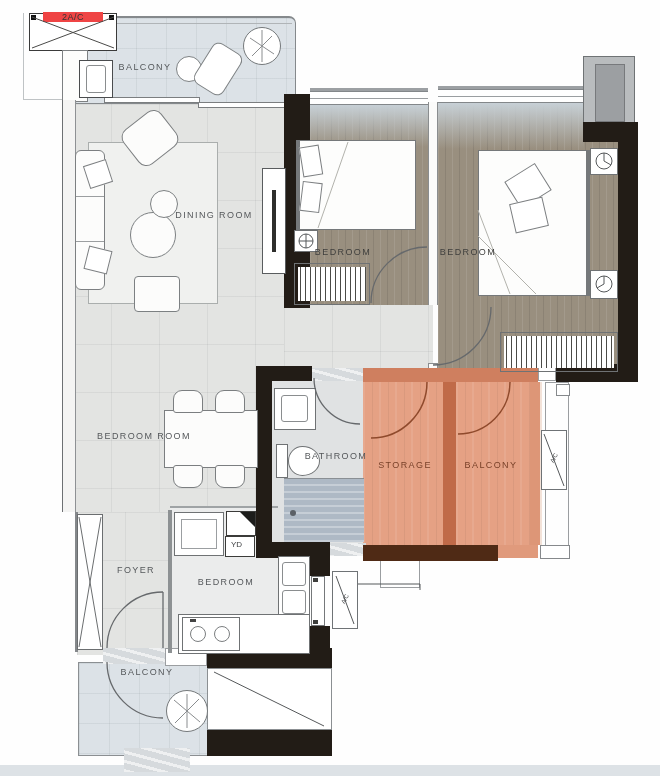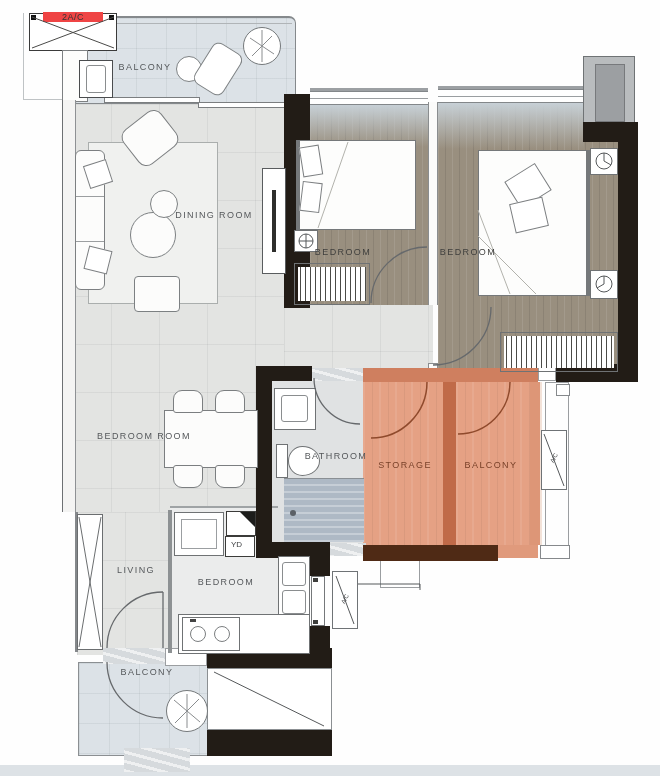--- a/index.html
+++ b/index.html
@@ -159,21 +159,21 @@
   <div class="lbl lbl-orange" style="left:456px;top:460px;width:70px;">BALCONY</div>
   <div class="abs" style="left:380px;top:558px;width:40px;height:30px;background:#fff;border:1px solid #9b9ea1;z-index:2;"></div>
 
   <div class="abs" style="left:545px;top:382px;width:24px;height:173px;background:#fefefe;border:1px solid #9b9ea1;z-index:2;"></div>
   <div class="abs" style="left:556px;top:384px;width:14px;height:12px;background:#fff;border:1px solid #86898c;z-index:3;"></div>
   <div class="abs" style="left:541px;top:430px;width:26px;height:60px;background:#fff;border:1.2px solid #6f7376;z-index:3;"></div>
   <div class="actext" style="left:549px;top:455px;">A/C</div>
   <div class="abs" style="left:540px;top:545px;width:30px;height:14px;background:#fff;border:1px solid #86898c;z-index:3;"></div>
 
   <div class="abs furn" style="left:77px;top:514px;width:26px;height:136px;background:#fff;border:1.2px solid #6b6e70;"></div>
-  <div class="lbl" style="left:108px;top:565px;width:56px;">LIVING</div>
+  <div class="lbl" style="left:108px;top:565px;width:56px;">FOYER</div>
   <div class="abs tex marble" style="left:103px;top:648px;width:62px;height:16px;z-index:3;"></div>
   <div class="abs" style="left:165px;top:648px;width:42px;height:18px;background:#fff;border:1px solid #9b9ea1;z-index:3;"></div>
 
   <div class="abs" style="left:170px;top:506px;width:108px;height:2px;background:#9fa3a5;z-index:3;"></div>
   <div class="abs" style="left:168px;top:510px;width:4px;height:143px;background:#8d9193;z-index:3;"></div>
   <div class="abs furn" style="left:174px;top:512px;width:50px;height:44px;background:#fff;border:1.2px solid #6f7274;"></div>
   <div class="abs furn" style="left:181px;top:519px;width:36px;height:30px;background:#fff;border:1px solid #9b9ea1;"></div>
   <div class="abs furn" style="left:226px;top:511px;width:30px;height:25px;background:#fff;border:1.2px solid #3b3b39;"></div>
   <div class="abs furn" style="left:240px;top:512px;width:0;height:0;border-top:15px solid #1d1d1b;border-left:15px solid transparent;z-index:6;"></div>
   <div class="abs furn" style="left:225px;top:536px;width:30px;height:21px;background:#fff;border:1.2px solid #3b3b39;"></div>

